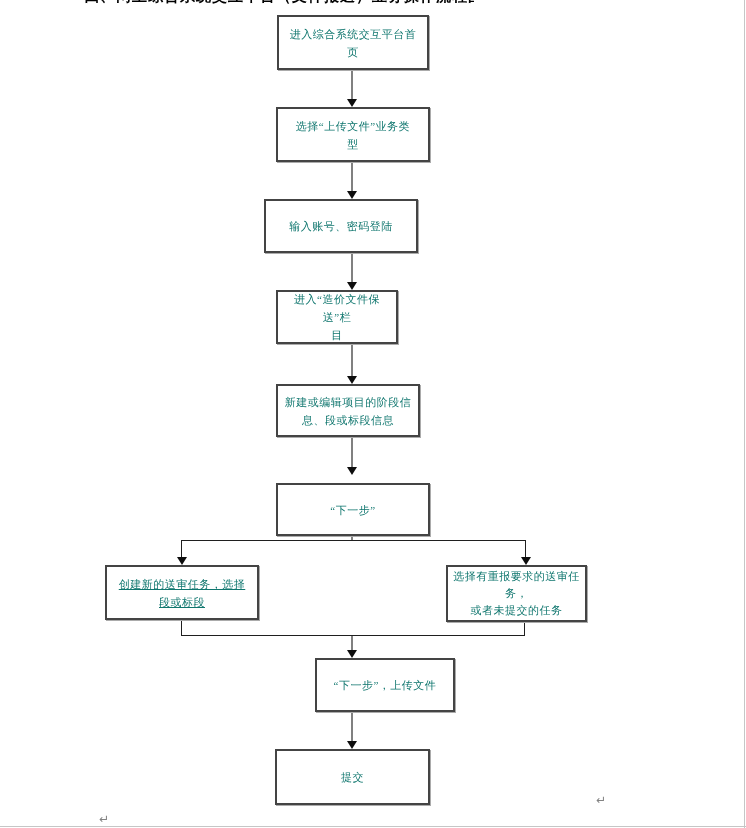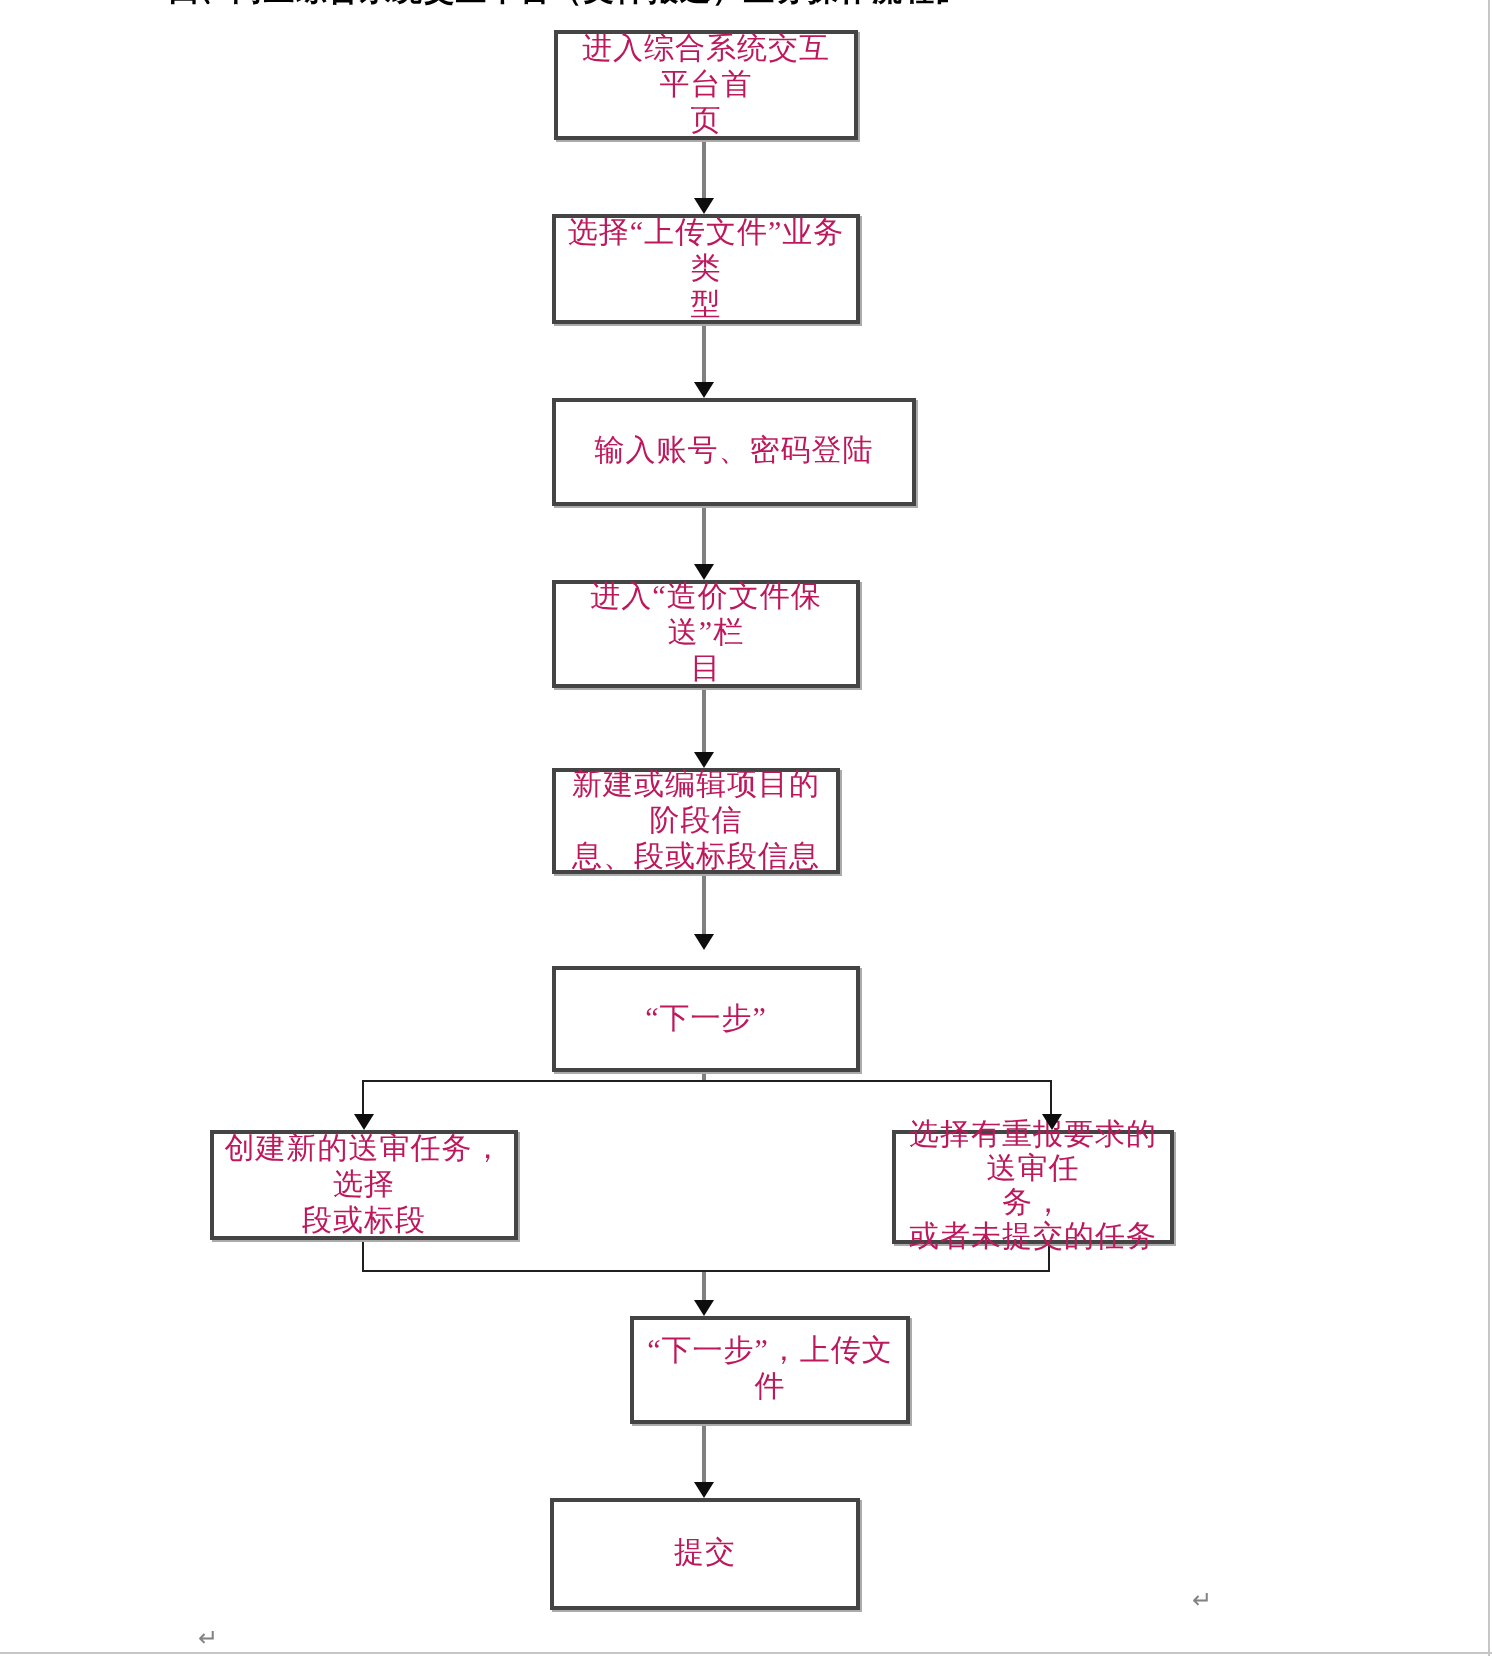--- a/index.html
+++ b/index.html
@@ -20,21 +20,21 @@
     letter-spacing:1px;color:#000;white-space:nowrap;
   }
 
   
   .node{
     position:absolute;box-sizing:border-box;
     border:2px solid #444444;background:#ffffff;
     box-shadow:1px 1px 0 #ababab;
     display:flex;align-items:center;justify-content:center;
     text-align:center;
-    font-size:15px;line-height:18px;color:#be185d;
+    font-size:11px;line-height:18px;color:#0f766e;
     letter-spacing:0.5px;
     padding:2px 5px;
     white-space:pre-line;
     z-index:2;
   }
 
   
   .vline{position:absolute;width:2px;background:#808080;z-index:1;}
   .vline.thin{width:1px;background:#1f1f1f;}
   .hline{position:absolute;height:1px;background:#1f1f1f;z-index:1;}
@@ -58,31 +58,31 @@
 <div class="clipped-heading">
   <span>四、网上综合系统交互平台（文件报送）业务操作流程图</span>
 </div>
 
 <div class="node" style="left:277px;top:15px;width:152px;height:55px;">进入综合系统交互平台首
 页</div>
 
 <div class="node" style="left:276px;top:107px;width:154px;height:55px;">选择“上传文件”业务类
 型</div>
 
-<div class="node" style="left:276px;top:199px;width:182px;height:54px;text-align:right;">输入账号、密码登陆</div>
+<div class="node" style="left:264px;top:199px;width:154px;height:54px;text-align:right;">输入账号、密码登陆</div>
 
-<div class="node" style="left:276px;top:290px;width:154px;height:54px;">进入“造价文件保送”栏
+<div class="node" style="left:276px;top:290px;width:122px;height:54px;">进入“造价文件保送”栏
 目</div>
 
 <div class="node" style="left:276px;top:384px;width:144px;height:53px;">新建或编辑项目的阶段信
 息、段或标段信息</div>
 
 <div class="node" style="left:276px;top:483px;width:154px;height:53px;">“下一步”</div>
 
-<div class="node" style="left:105px;top:565px;width:154px;height:55px;">创建新的送审任务，选择
+<div class="node" style="left:105px;top:565px;width:154px;height:55px;text-decoration:underline;">创建新的送审任务，选择
 段或标段</div>
 
 <div class="node" style="left:446px;top:565px;width:141px;height:57px;line-height:17px;">选择有重报要求的送审任
 务，
 或者未提交的任务</div>
 
 <div class="node" style="left:276px;top:658px;width:140px;height:54px;margin-left:39px;">“下一步”，上传文件</div>
 
 <div class="node" style="left:275px;top:749px;width:155px;height:56px;">提交</div>
 

